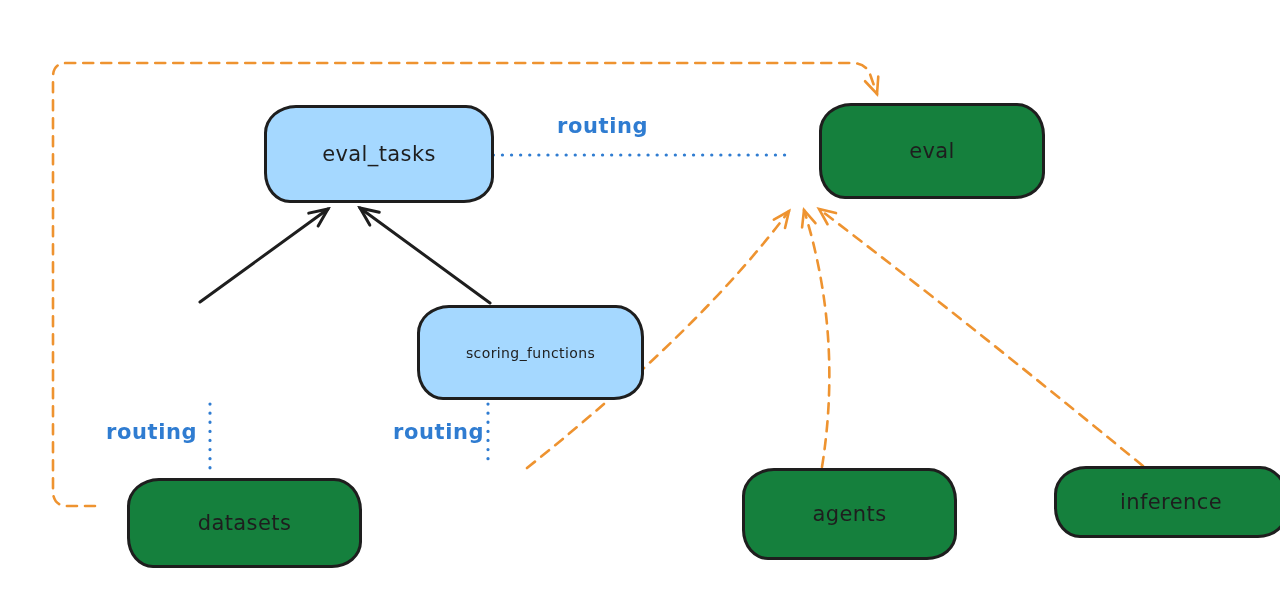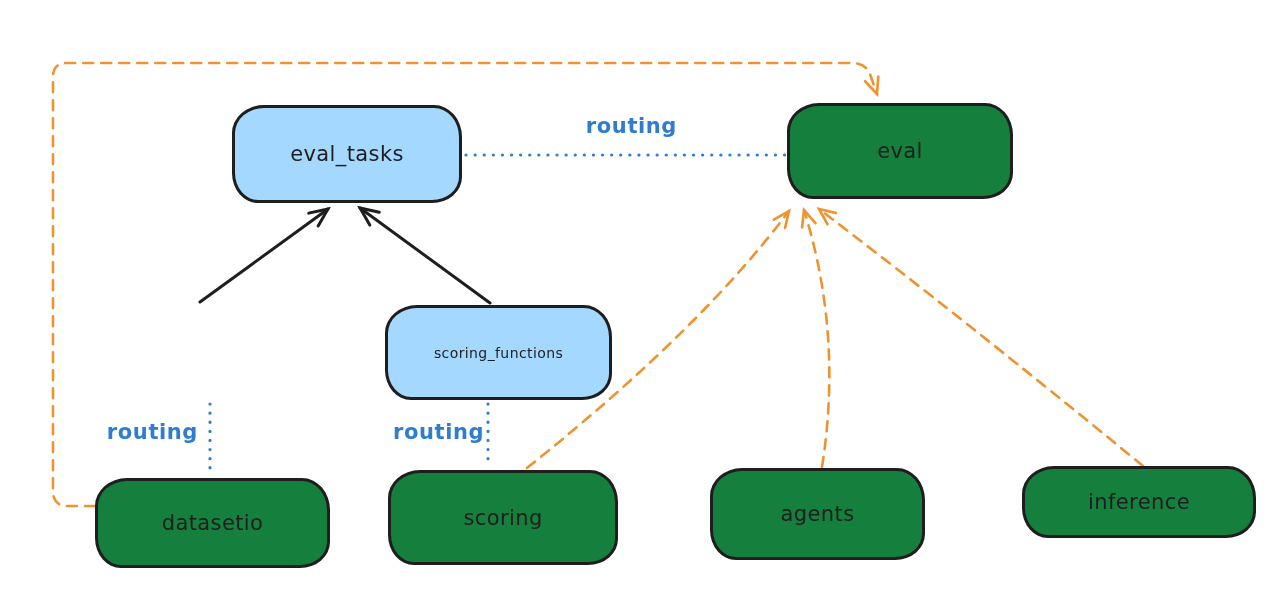--- a/index.html
+++ b/index.html
@@ -11,28 +11,29 @@
     font-family:"DejaVu Sans","Liberation Sans",sans-serif;
   }
   #wires{position:absolute;left:0;top:0;width:1280px;height:596px;pointer-events:none;}
   .node{
     position:absolute;
     box-sizing:border-box;
     border:3px solid #1e1e1e;
     display:flex;align-items:center;justify-content:center;
     font-size:21px;color:#1e1e1e;letter-spacing:0.4px;
     border-radius:32px 28px 30px 26px / 28px 32px 26px 30px;
+    margin-left:32px;
   }
   .node.blue{background:#a5d8ff;}
   .node.green{background:#15803d;}
   .node-label{white-space:nowrap;}
   .edge-label{
     position:absolute;
     color:#2f7cd1;font-size:21px;font-weight:600;letter-spacing:0.6px;
-    text-align:right;white-space:nowrap;
+    text-align:left;white-space:nowrap;
   }
 </style>
 </head>
 <body>
 
 <div id="canvas">
 
   <svg id="wires" viewBox="0 0 1280 596" xmlns="http://www.w3.org/2000/svg">
     <defs>
       <marker id="arrow-orange" viewBox="0 0 22 18" refX="19" refY="9" markerWidth="22" markerHeight="18" markerUnits="userSpaceOnUse" orient="auto">
@@ -63,26 +64,23 @@
   <div class="node green" style="left:787px;top:103px;width:226px;height:96px">
     <span class="node-label">eval</span>
   </div>
 
 
   <div class="node blue" style="left:385px;top:305px;width:227px;height:95px">
     <span class="node-label" style="font-size:14px">scoring_functions</span>
   </div>
 
   <div class="node green" style="left:95px;top:478px;width:235px;height:90px">
-    <span class="node-label">datasetio</span>
+    <span class="node-label">datasets</span>
   </div>
 
-  <div class="node green" style="left:388px;top:470px;width:230px;height:95px">
-    <span class="node-label">scoring</span>
-  </div>
 
   <div class="node green" style="left:710px;top:468px;width:215px;height:92px">
     <span class="node-label">agents</span>
   </div>
 
   <div class="node green" style="left:1022px;top:466px;width:234px;height:72px">
     <span class="node-label">inference</span>
   </div>
 
   <div class="edge-label" style="left:557px;top:114px;width:120px">routing</div>

